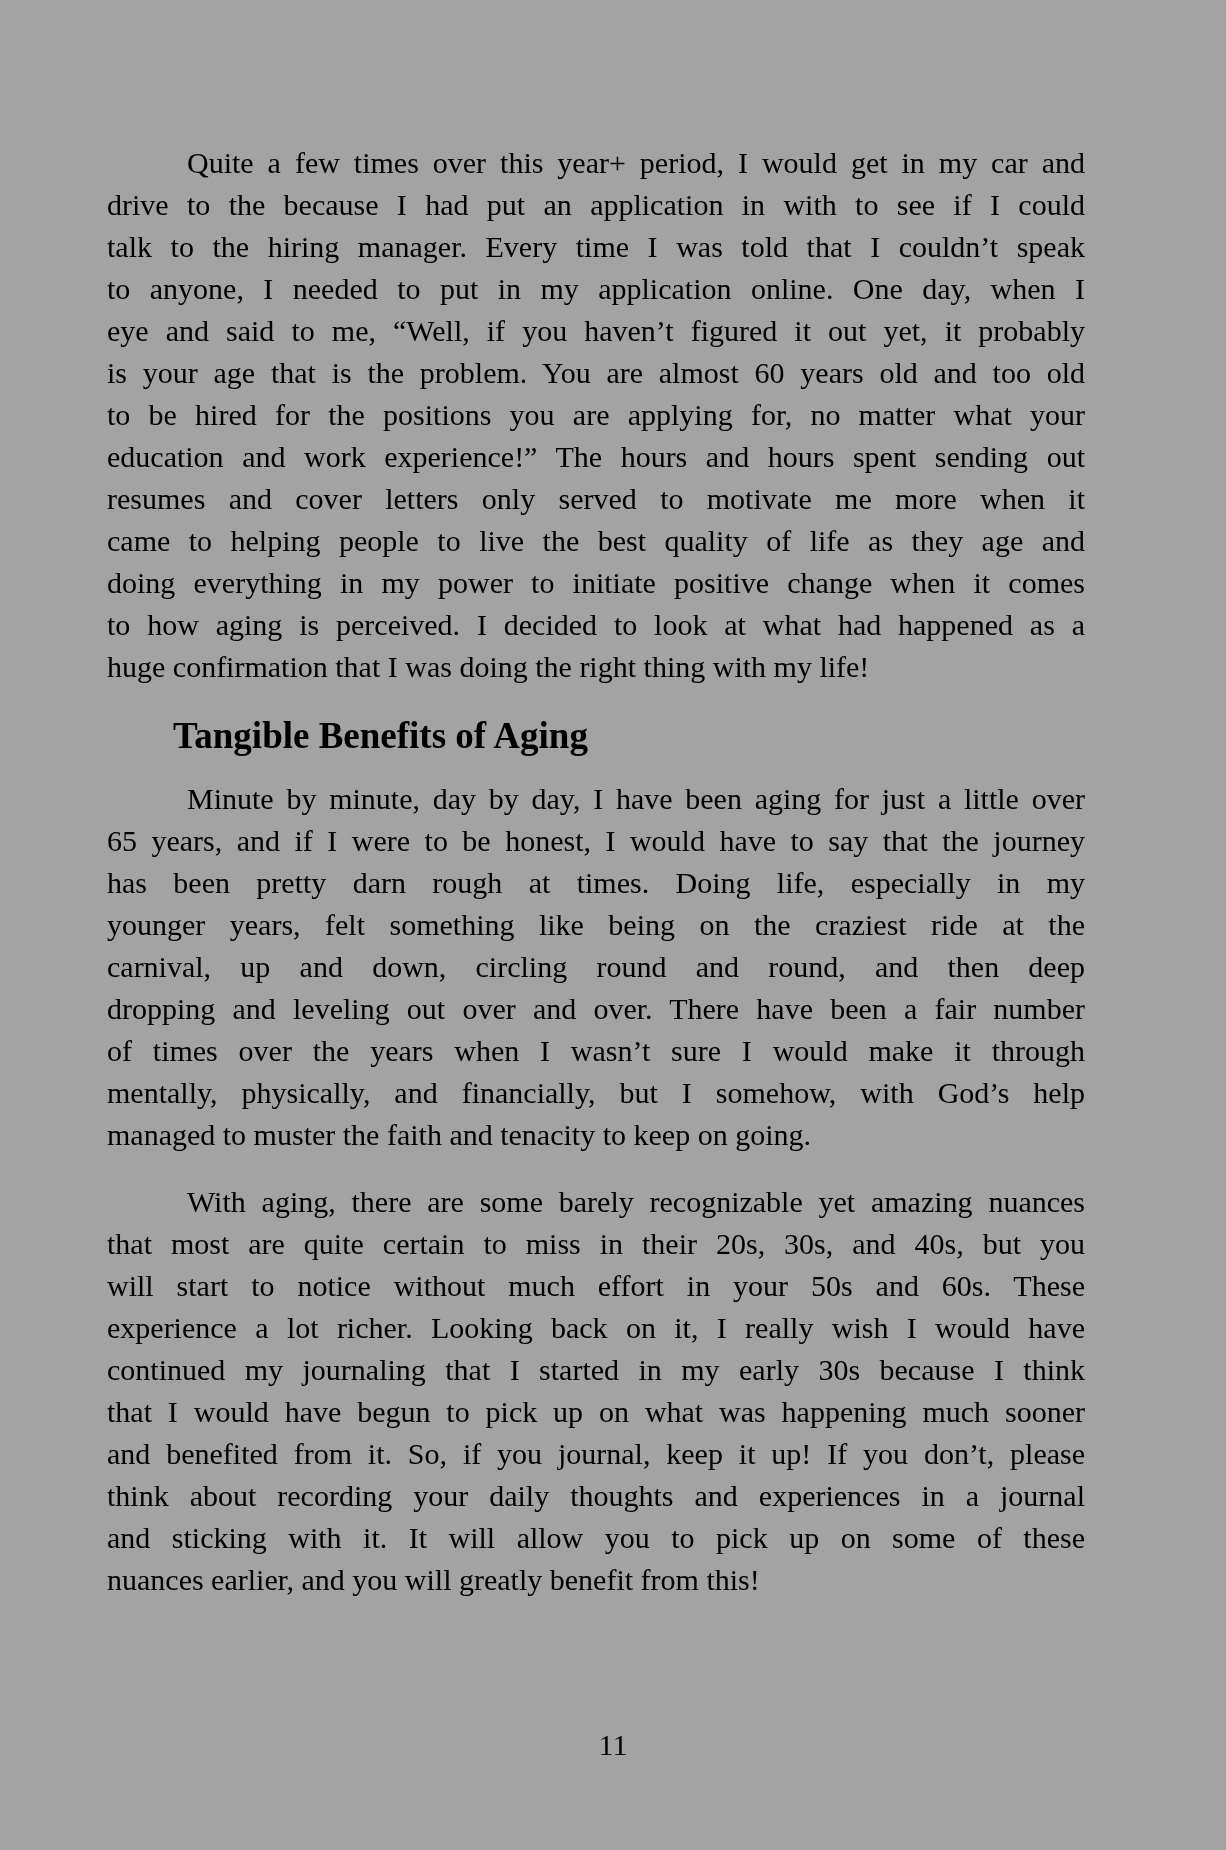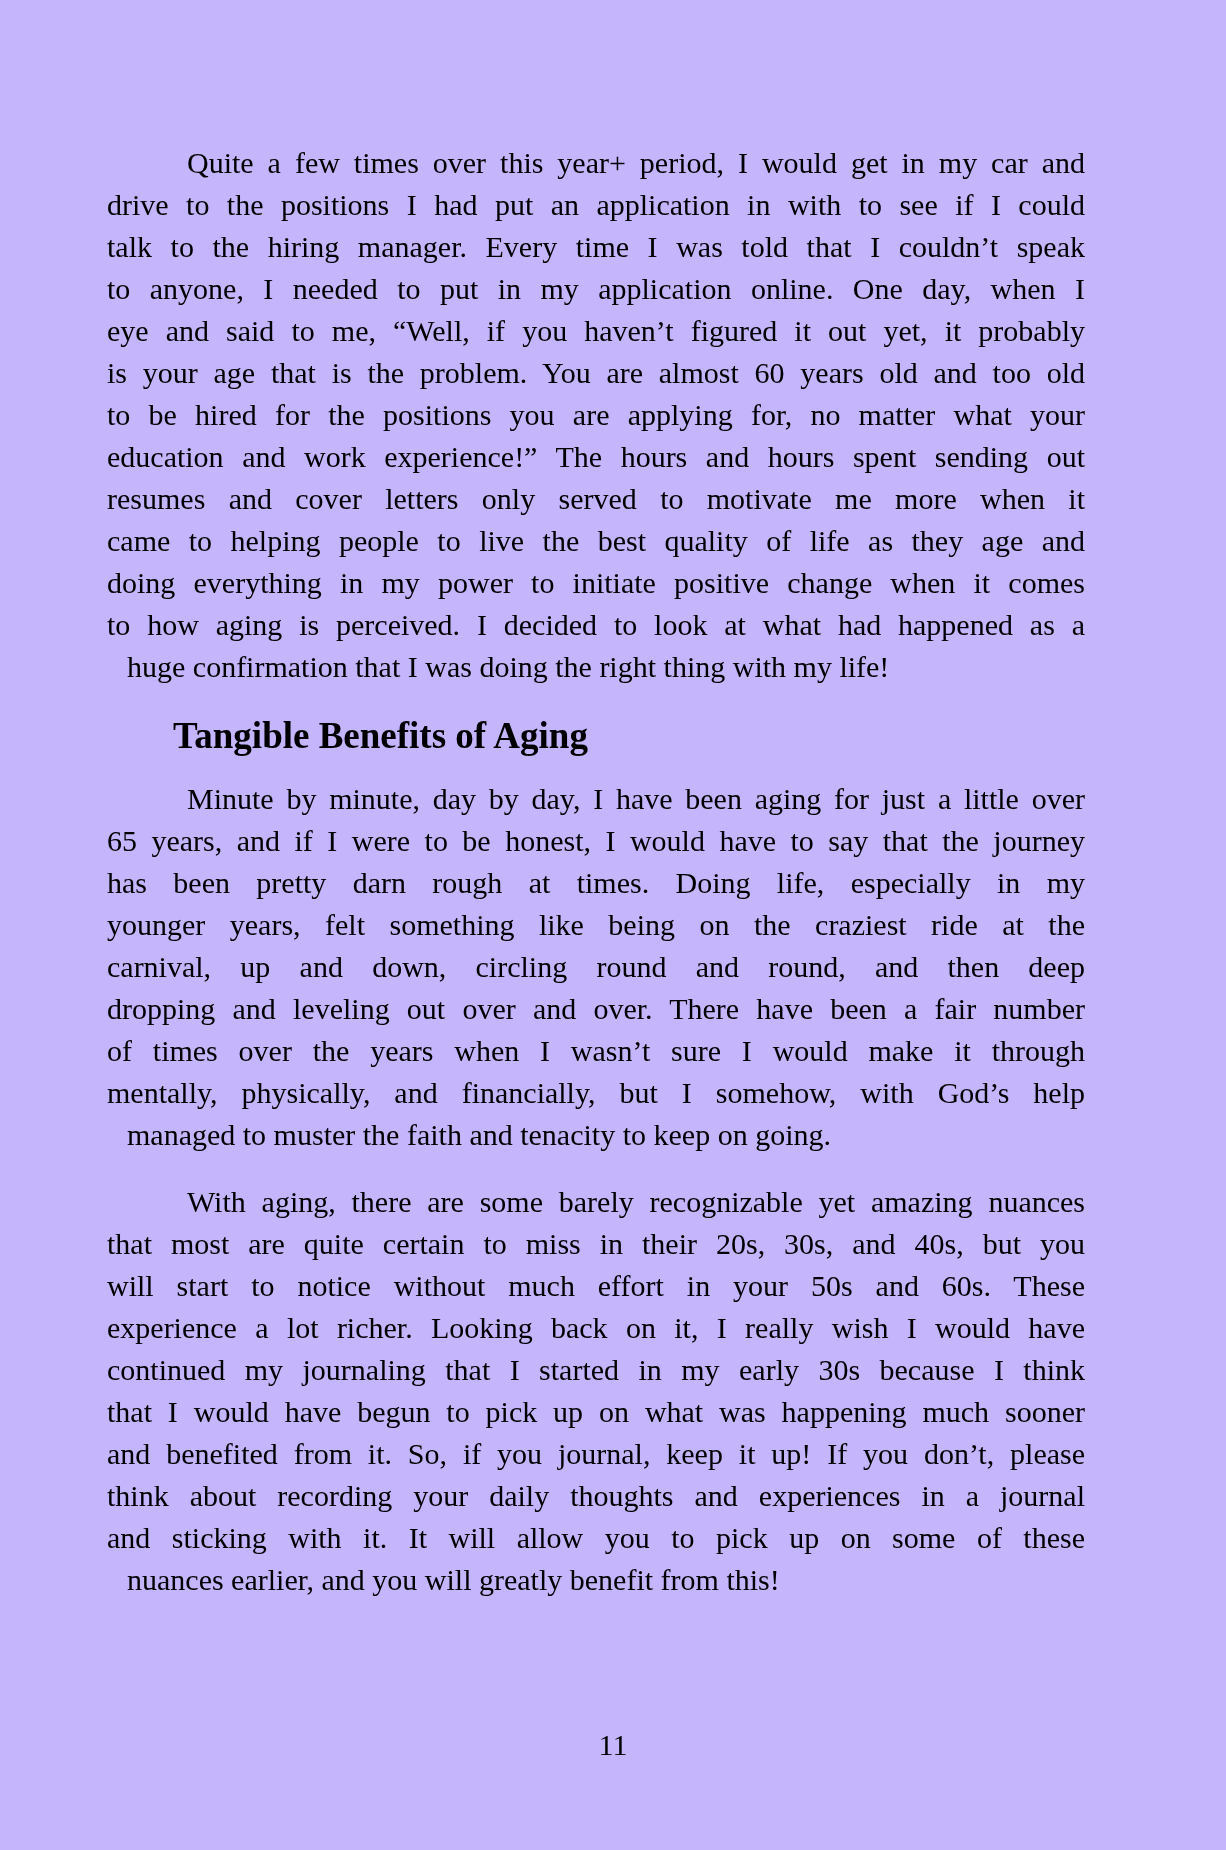--- a/index.html
+++ b/index.html
@@ -1,38 +1,38 @@
 <!DOCTYPE html>
 <html><head>
 <meta charset="utf-8">
 <style>
   html, body { margin: 0; padding: 0; background: #ffffff; }
   .page {
     position: relative;
     width: 1226px;
     height: 1850px;
-    background: #c4b5fd;
+    background: #a3a3a3;
     font-family: "Liberation Serif", "DejaVu Serif", serif;
     color: #000000;
     overflow: hidden;
   }
   .textblock {
     position: absolute;
     left: 107px;
     top: 142px;
     width: 978px;
     font-size: 30px;
     line-height: 42px;
   }
   .para .line {
     text-align: justify;
     text-align-last: justify;
   }
   .para .line:first-child { text-indent: 80px; }
-  .para .line:last-child { text-align-last: left; margin-left: 20px; }
+  .para .line:last-child { text-align-last: left; }
   .section-heading {
     font-weight: bold;
     font-size: 37px;
     line-height: 44px;
     margin: 26px 0 20px 66px;
   }
   .para-gap { margin-top: 25px; }
   .page-number {
     position: absolute;
     top: 1724px;
@@ -43,21 +43,21 @@
     line-height: 42px;
   }
 </style>
 </head>
 <body>
 
 <div class="page">
   <div class="textblock">
     <div class="para">
         <div class="line">Quite a few times over this year+ period, I would get in my car and</div>
-        <div class="line">drive to the positions I had put an application in with to see if I could</div>
+        <div class="line">drive to the because I had put an application in with to see if I could</div>
         <div class="line">talk to the hiring manager. Every time I was told that I couldn’t speak</div>
         <div class="line">to anyone, I needed to put in my application online. One day, when I</div>
         <div class="line">eye and said to me, “Well, if you haven’t figured it out yet, it probably</div>
         <div class="line">is your age that is the problem. You are almost 60 years old and too old</div>
         <div class="line">to be hired for the positions you are applying for, no matter what your</div>
         <div class="line">education and work experience!” The hours and hours spent sending out</div>
         <div class="line">resumes and cover letters only served to motivate me more when it</div>
         <div class="line">came to helping people to live the best quality of life as they age and</div>
         <div class="line">doing everything in my power to initiate positive change when it comes</div>
         <div class="line">to how aging is perceived. I decided to look at what had happened as a</div>

